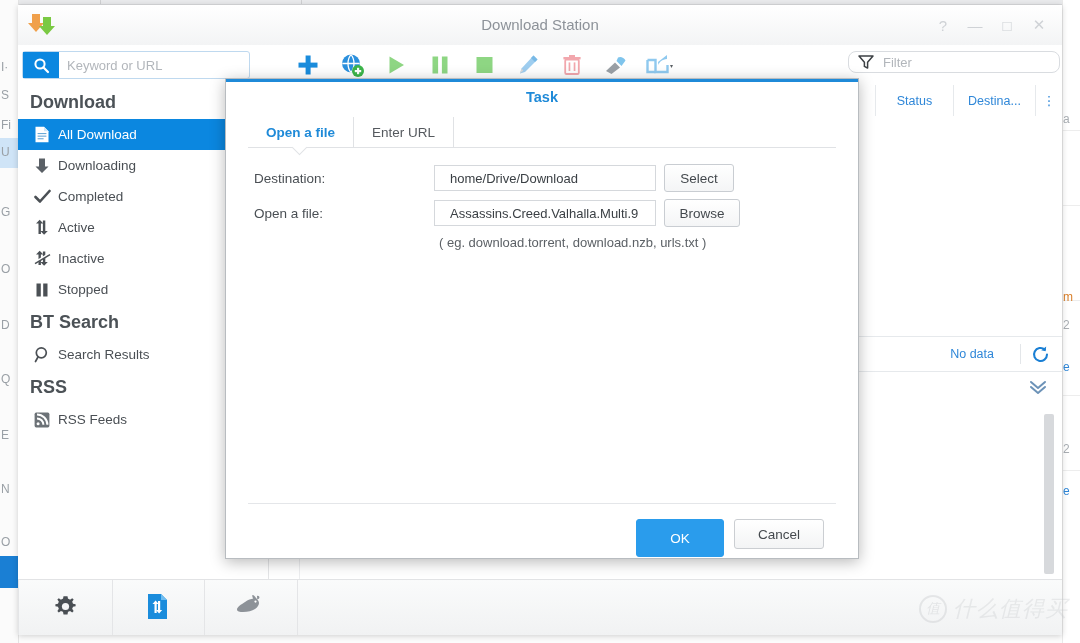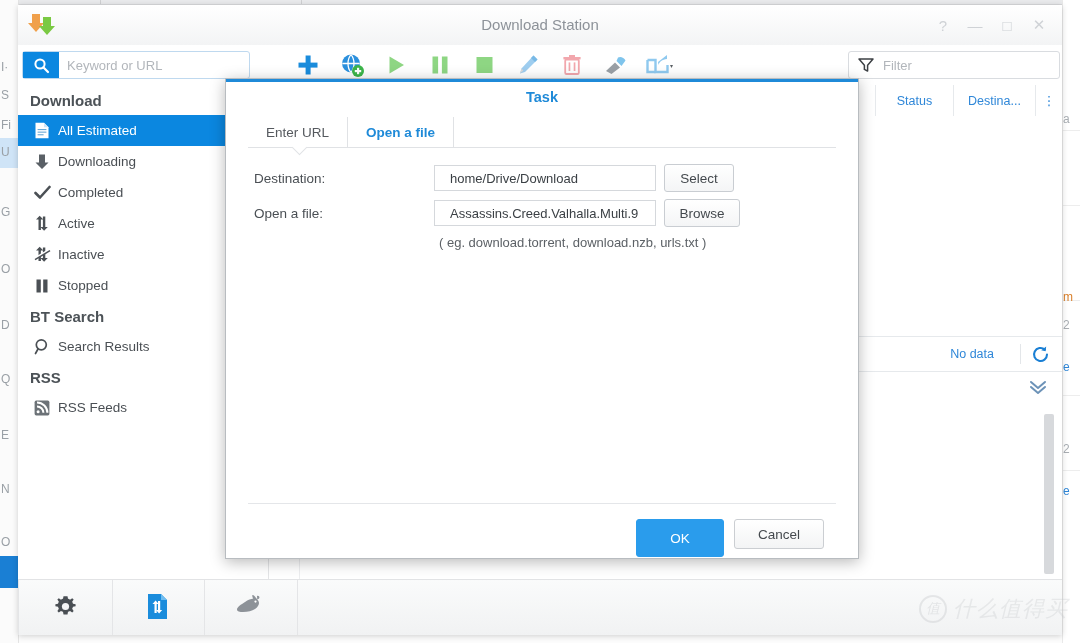--- a/index.html
+++ b/index.html
@@ -172,23 +172,23 @@
   }
   .tool-btn {
     width: 44px; height: 36px;
     display: flex; align-items: center; justify-content: center;
     cursor: default;
   }
 
   .filterbox {
     position: absolute;
     right: 2px; top: 6px;
-    width: 212px; height: 28px;
+    width: 212px; height: 22px;
     border: 1px solid #d9dce0;
-    border-radius: 3px;
+    border-radius: 8px;
     background: #fff;
     display: flex; align-items: center;
     box-sizing: border-box;
   }
   .filter-icon { margin-left: 9px; margin-right: 7px; display: flex; }
   .filter-input {
     flex: 1;
     border: none; outline: none;
     font-size: 13px; color: #333;
     font-family: "Liberation Sans", sans-serif;
@@ -201,21 +201,21 @@
     position: absolute;
     left: 0; top: 80px; width: 1044px; height: 494px;
   }
   .sidebar {
     position: absolute;
     left: 0; top: 0; width: 250px; height: 494px;
     background: #ffffff;
     border-right: 1px solid #e4e5e7;
   }
   .sb-group {
-    font-size: 15px;
+    font-size: 18px;
     font-weight: bold;
     color: #4c5257;
     padding: 7px 0 6px 12px;
   }
   .sb-item {
     height: 31px;
     display: flex;
     align-items: center;
     font-size: 13.5px;
     color: #4a4f54;
@@ -639,21 +639,21 @@
         <div class="sb-item active">
           <span class="sb-ic">
             <svg width="16" height="17" viewBox="0 0 16 17">
               <path d="M1.5 0.8 h8.5 L14.5 5.2 V16.2 H1.5 z" fill="#ffffff"></path>
               <path d="M10 0.8 V5.2 H14.5" fill="#cfe6f8"></path>
               <rect x="3.6" y="7" width="8.8" height="1.1" fill="#6aa9d6"></rect>
               <rect x="3.6" y="9.6" width="8.8" height="1.1" fill="#6aa9d6"></rect>
               <rect x="3.6" y="12.2" width="6" height="1.1" fill="#6aa9d6"></rect>
             </svg>
           </span>
-          <span>All Estimated</span>
+          <span>All Download</span>
         </div>
 
         <div class="sb-item">
           <span class="sb-ic">
             <svg width="16" height="17" viewBox="0 0 16 17">
               <path d="M5 1.5 h6 v8 h3.5 L8 16 L1.5 9.5 H5 z" fill="#5a6066"></path>
             </svg>
           </span>
           <span>Downloading</span>
         </div>
@@ -802,22 +802,22 @@
   <div class="watermark">
     <div class="wm-circle">值</div>
     <div class="wm-text">什么值得买</div>
   </div>
 
   <div class="modal">
     <div class="modal-topline"></div>
     <div class="modal-title">Task</div>
 
     <div class="modal-tabs">
+      <div class="modal-tab active">Open a file</div>
       <div class="modal-tab">Enter URL</div>
-      <div class="modal-tab active">Open a file</div>
     </div>
     <div class="tab-underline"></div>
     <div class="tab-notch"></div>
 
     <div class="form-row" style="left:28px; top:85px; width:560px;">
       <span class="form-label">Destination:</span>
       <input class="field" style="width: 222px;" value="home/Drive/Download">
       <button class="btn-std" style="margin-left:8px;">Select</button>
     </div>
 

